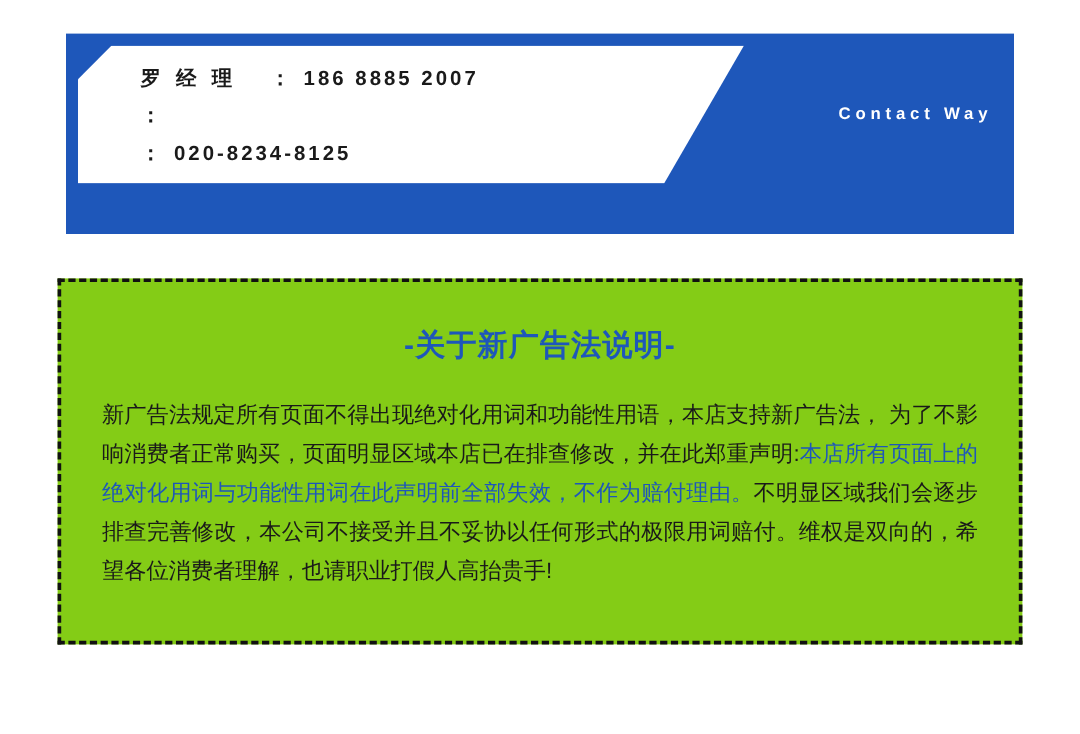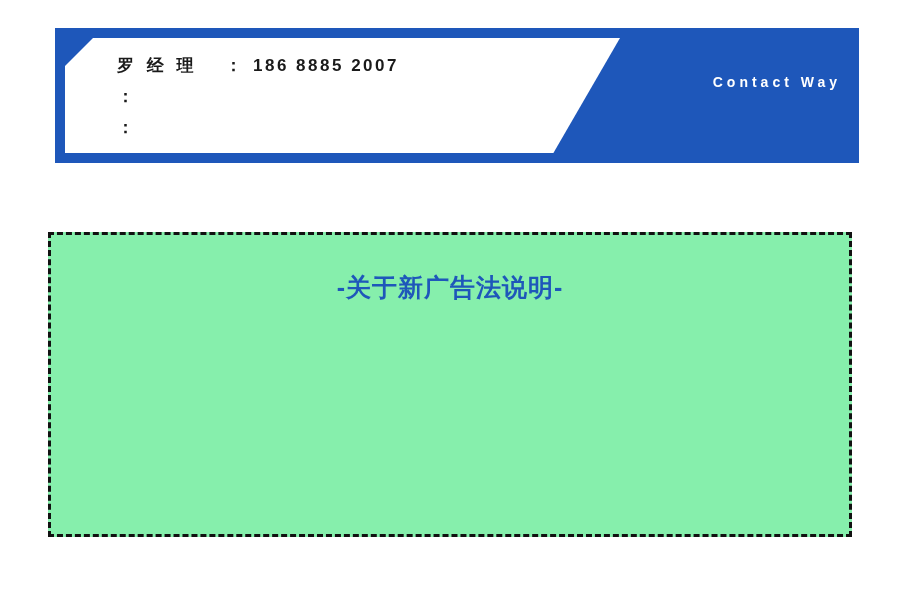--- a/index.html
+++ b/index.html
@@ -13,22 +13,21 @@
     font-family: "Liberation Sans", sans-serif;
     overflow: hidden;
   }
 
   
   .banner {
     position: absolute;
     left: 55px;
     top: 28px;
     width: 790px;
-    height: 135px;
-    padding-left: 14px;
+    height: 167px;
   }
   .banner-bg {
     position: absolute;
     inset: 0;
     background: #1e57ba;
   }
   .banner-white {
     position: absolute;
     left: 10px;
     top: 10px;
@@ -76,34 +75,34 @@
   }
   .banner-title-cn {
     font-size: 25px;
     font-weight: bold;
     letter-spacing: 3px;
     line-height: 1.1;
   }
   .banner-title-en {
     font-size: 14px;
     letter-spacing: 4px;
-    margin-top: 8px;
+    margin-top: 20px;
     font-weight: bold;
   }
 
   
   .notice {
     position: absolute;
     left: 48px;
     top: 232px;
     width: 804px;
     height: 305px;
     border: 3px dashed #111111;
     box-sizing: border-box;
-    background: #86efac;
+    background: #84cc16;
   }
   .notice-title {
     text-align: center;
     color: #1e57ba;
     font-size: 25px;
     font-weight: bold;
     margin-top: 36px;
     letter-spacing: 1px;
   }
   .notice-body {
@@ -128,23 +127,27 @@
     <div class="contact-line">
       <span class="contact-label">罗 经 理</span>
       <span class="contact-colon">：</span>
       <span class="contact-value">186 8885 2007</span>
     </div>
     <div class="contact-line">
       <span class="contact-colon">：</span>
     </div>
     <div class="contact-line">
       <span class="contact-colon">：</span>
+      <span class="contact-value">020-8234-8125</span>
     </div>
   </div>
 
   <div class="banner-right">
     <div class="banner-title-en">Contact Way</div>
   </div>
 </div>
 
 <div class="notice">
   <div class="notice-title">-关于新广告法说明-</div>
+  <div class="notice-body">
+    <span>新广告法规定所有页面不得出现绝对化用词和功能性用语，本店支持新广告法， 为了不影响消费者正常购买，页面明显区域本店已在排查修改，并在此郑重声明:</span><span class="hl">本店所有页面上的绝对化用词与功能性用词在此声明前全部失效，不作为赔付理由。</span><span>不明显区域我们会逐步排查完善修改，本公司不接受并且不妥协以任何形式的极限用词赔付。维权是双向的，希望各位消费者理解，也请职业打假人高抬贵手!</span>
+  </div>
 </div>
 
 </body></html>

